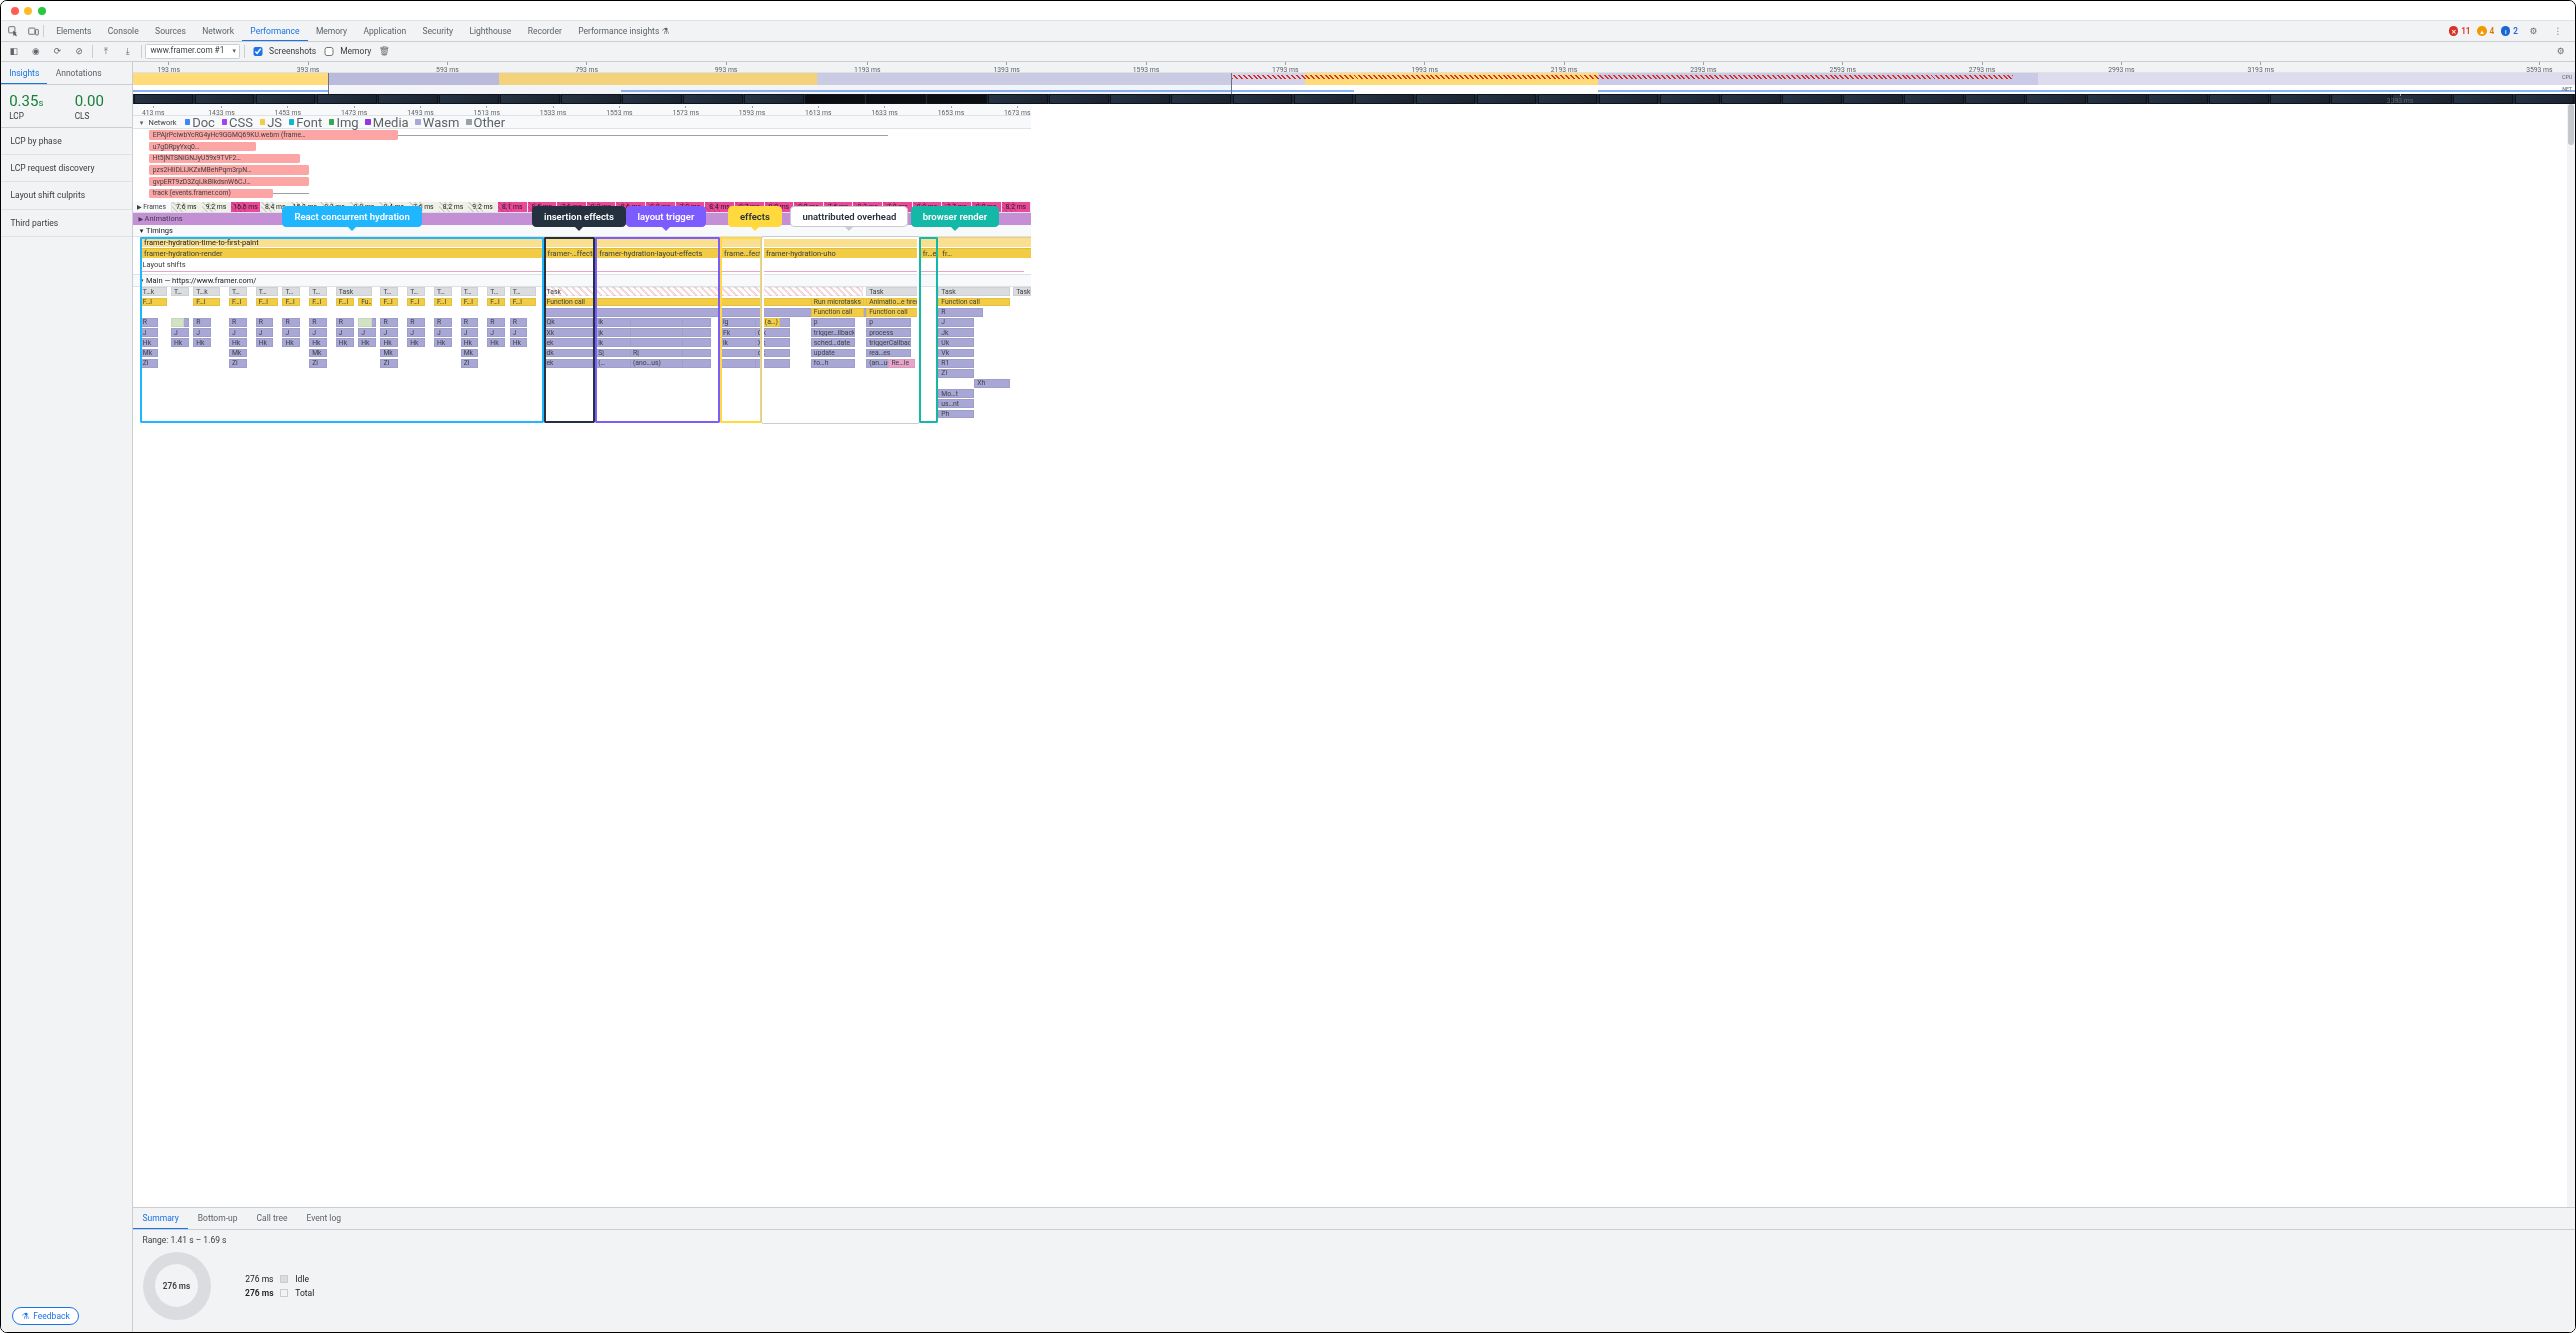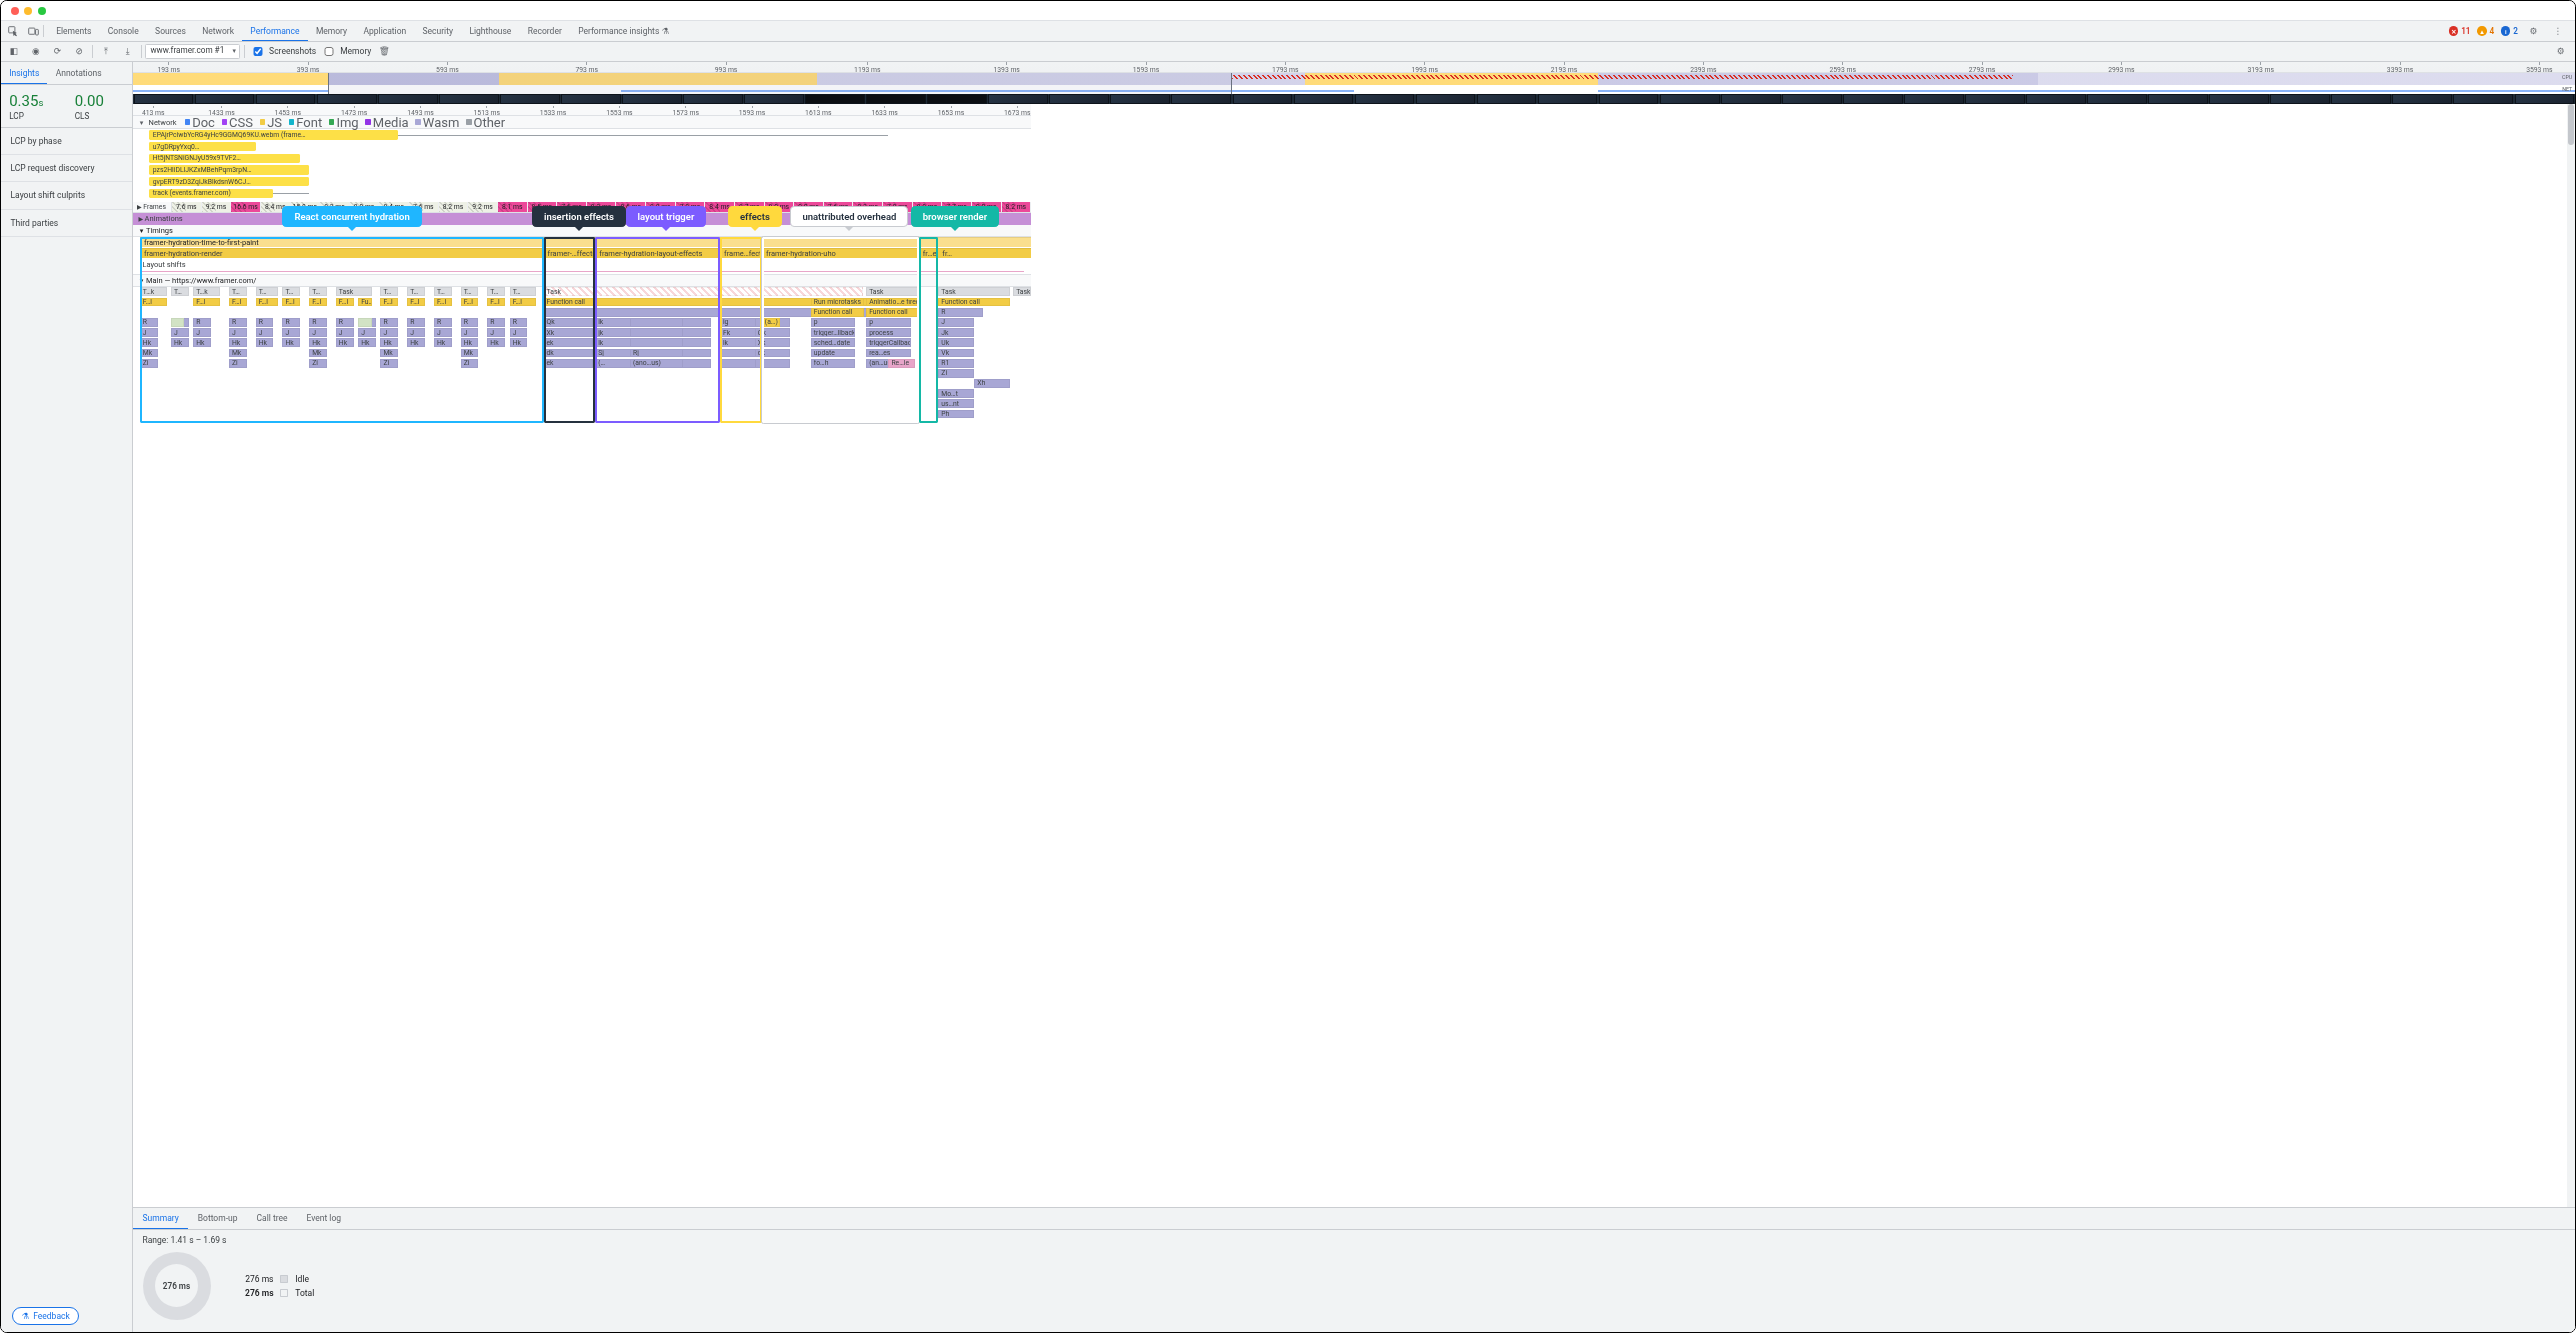--- a/index.html
+++ b/index.html
@@ -110,21 +110,21 @@
 
   .track-header { display:flex; align-items:center; gap:4.1px; font-size:7.5px; color:#3c4043; padding:1.4px 5.4px; height:12.3px; border-bottom:0.7px solid var(--border-light); background:#f8f9fa}
   .track-header .arrow{font-size:6.1px; color:#5f6368}
   .legend { display:flex; gap:6.8px; margin-left:4.1px;}
   .legend-item{display:flex;align-items:center;gap:2px;font-size:13px;color:#5f6368}
   .sw{width:5.4px;height:5.4px;border-radius:0.7px;}
 
   
   .net-rows { padding:0.7px 0 1.4px 6.8px; position:relative;}
   .net-row { height:11px; position:relative; margin:0.7px 0; }
-  .net-bar { position:absolute; top:0; height:9.5px; background:#fde047; border-radius:1.4px; font-size:6.8px; color:#3c4043; padding:0.7px 4.1px; white-space:nowrap; overflow:hidden; text-overflow:ellipsis;}
+  .net-bar { position:absolute; top:0; height:9.5px; background:#fca5a5; border-radius:1.4px; font-size:6.8px; color:#3c4043; padding:0.7px 4.1px; white-space:nowrap; overflow:hidden; text-overflow:ellipsis;}
   .net-whisker{position:absolute; top:4.8px; height:0.7px; background:#9aa0a6;}
 
   
   .frames-strip { display:flex; height:11.6px; align-items:stretch; border-bottom:0.7px solid var(--border-light); font-size:6.8px;}
   .frames-label{width:39px; padding:1.4px 4.1px;background:#f8f9fa;border-right:0.7px solid var(--border-light);color:#3c4043}
   .frame-cell{flex:1; display:flex; align-items:center; justify-content:center; border-right:0.7px solid #eceef1; position:relative; white-space:nowrap}
   .frame-cell.ok{background:#eef1e6}
   .frame-cell.slow{background:#ec4899}
   .frame-hatch{position:absolute;left:0;top:0;bottom:0;right:50%;background:repeating-linear-gradient(45deg, rgba(0,0,0,.12) 0 1.4px, transparent 1.4px 3.4px);}
 
@@ -304,21 +304,21 @@
             <div class="tick" style="left: 35.2353%;"><div class="mark"></div>1393 ms</div>
             <div class="tick" style="left: 40.9412%;"><div class="mark"></div>1593 ms</div>
             <div class="tick" style="left: 46.6471%;"><div class="mark"></div>1793 ms</div>
             <div class="tick" style="left: 52.3529%;"><div class="mark"></div>1993 ms</div>
             <div class="tick" style="left: 58.0588%;"><div class="mark"></div>2193 ms</div>
             <div class="tick" style="left: 63.7647%;"><div class="mark"></div>2393 ms</div>
             <div class="tick" style="left: 69.4706%;"><div class="mark"></div>2593 ms</div>
             <div class="tick" style="left: 75.1765%;"><div class="mark"></div>2793 ms</div>
             <div class="tick" style="left: 80.8824%;"><div class="mark"></div>2993 ms</div>
             <div class="tick" style="left: 86.5882%;"><div class="mark"></div>3193 ms</div>
-            <div class="tick" style="left: 92.2941%;"><div class="mark"></div>3393 ms</div>
+            <div class="tick" style="left: 92.2941%; margin-top: 31px;"><div class="mark"></div>3393 ms</div>
             <div class="tick" style="left: 98%;"><div class="mark"></div>3593 ms</div>
           </div>
         <div class="overview-body">
           <div class="overview-cpu"></div>
           <div class="overview-hatch"></div>
           <div class="overview-net"></div>
           <div class="overview-selection"></div>
           <span class="cpu-label">CPU</span>
           <span class="net-label">NET</span>
         </div>

